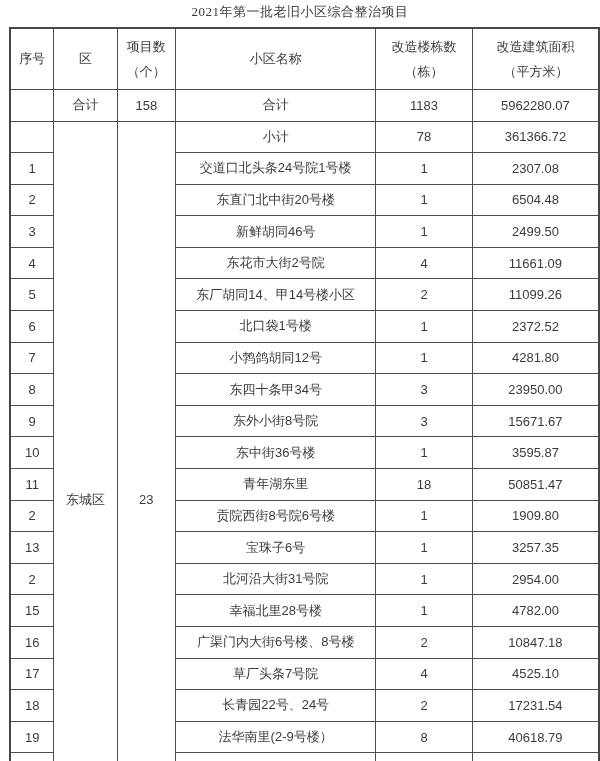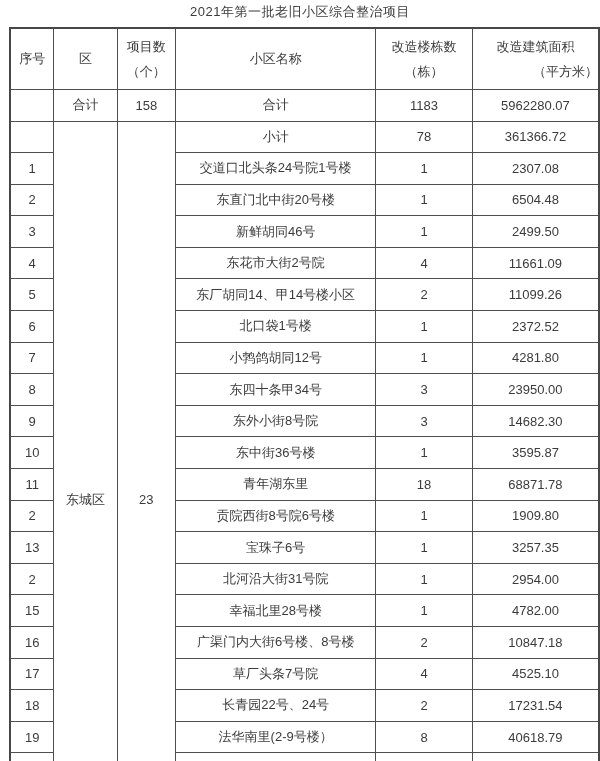--- a/index.html
+++ b/index.html
@@ -13,20 +13,21 @@
     color: #3b3b3b;
   }
   .title {
     position: absolute;
     top: 3px;
     left: 0;
     width: 600px;
     text-align: center;
     font-size: 13px;
     letter-spacing: 0.5px;
+    font-family: Liberation Serif, serif;
   }
   .table-clip {
     position: absolute;
     left: 9px;
     top: 27px;
     width: 591px;
     height: 734px;
     overflow: hidden;
   }
   table {
@@ -42,21 +43,21 @@
     font-size: 13px;
     padding: 0;
     overflow: hidden;
     white-space: nowrap;
   }
   thead tr { height: 61px; margin-left: 21px; }
   .total-row { height: 32px; }
   .subtotal-row, .data-row { height: 31.6px; }
   .partial-row { height: 126px; }
   .h2 div { line-height: 25px; }
-  .area-l2 { text-align: right; padding-left: 1px; }
+  .area-l2 { text-align: center; padding-left: 1px; }
 </style>
 </head>
 <body>
 
 <div class="page">
   <div class="title">2021年第一批老旧小区综合整治项目</div>
 
   <div class="table-clip">
     <table>
       <colgroup>
@@ -148,33 +149,33 @@
           <tr class="data-row">
     <td>8</td>
     <td>东四十条甲34号</td>
     <td>3</td>
     <td>23950.00</td>
   </tr>
           <tr class="data-row">
     <td>9</td>
     <td>东外小街8号院</td>
     <td>3</td>
-    <td>14682.30</td>
+    <td>15671.67</td>
   </tr>
           <tr class="data-row">
     <td>10</td>
     <td>东中街36号楼</td>
     <td>1</td>
     <td>3595.87</td>
   </tr>
           <tr class="data-row">
     <td>11</td>
     <td>青年湖东里</td>
     <td>18</td>
-    <td>68871.78</td>
+    <td>50851.47</td>
   </tr>
           <tr class="data-row">
     <td>2</td>
     <td>贡院西街8号院6号楼</td>
     <td>1</td>
     <td>1909.80</td>
   </tr>
           <tr class="data-row">
     <td>13</td>
     <td>宝珠子6号</td>

